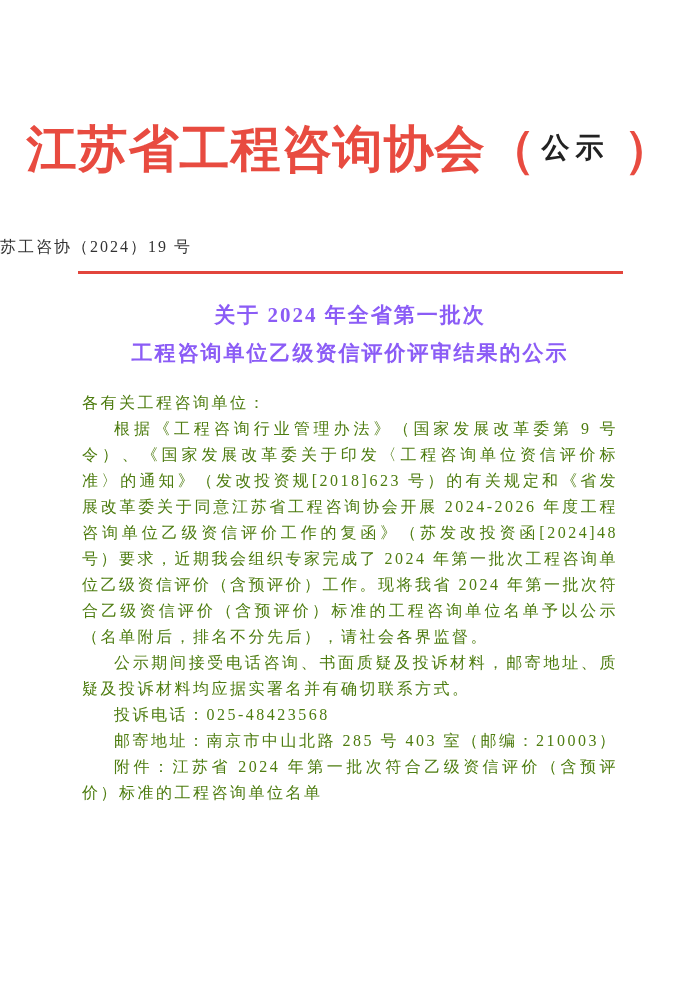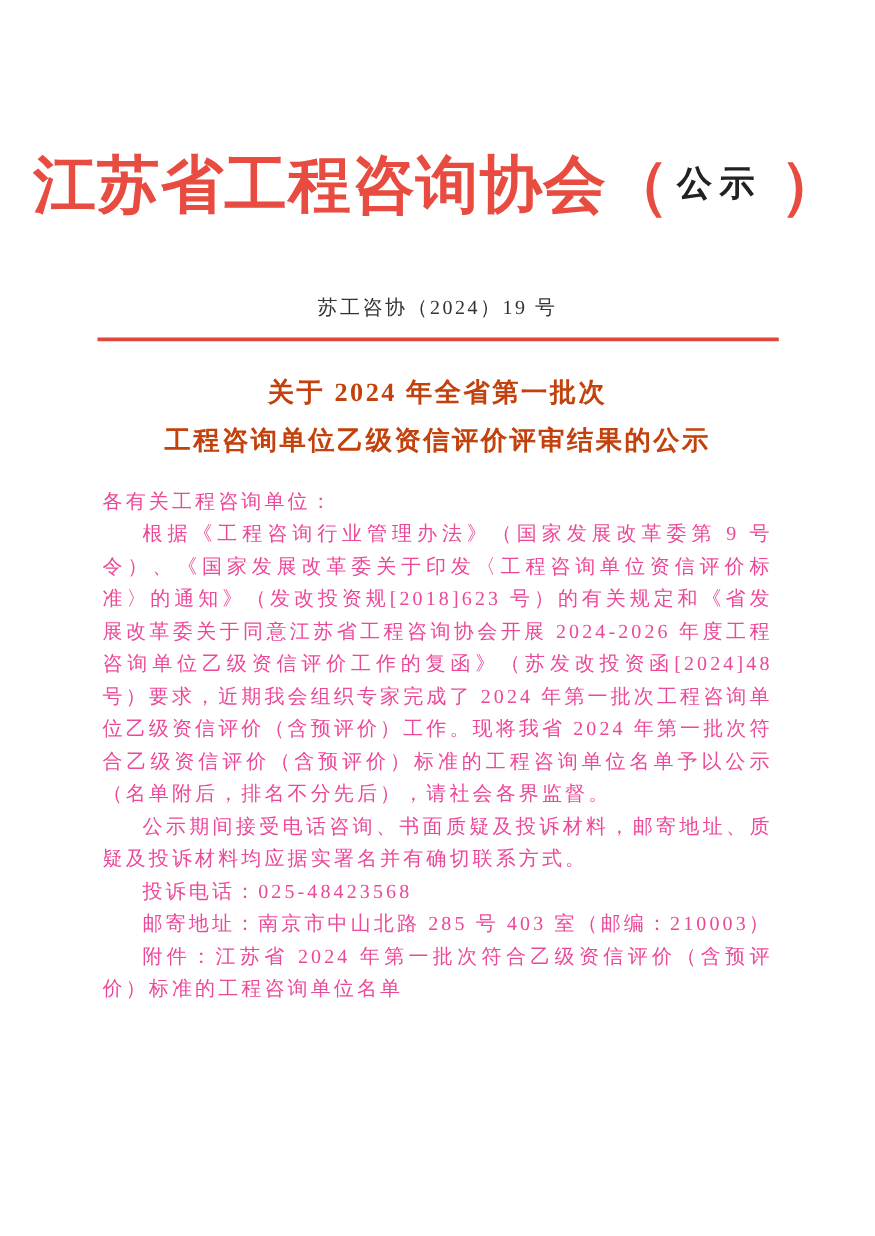--- a/index.html
+++ b/index.html
@@ -35,51 +35,51 @@
     color: #222222;
     font-size: 28px;
     font-weight: 600;
     letter-spacing: 6px;
     vertical-align: 9px;
     padding: 0 14px 0 6px;
   }
   
   .doc-number {
     margin-top: 56px;
-    text-align: center;
+    text-align: left;
     font-size: 16px;
     color: #333333;
     letter-spacing: 2px;
   }
   
   .divider {
     margin: 13px auto 0 auto;
     width: 545px;
     height: 3px;
     background: #e2453c;
   }
   
   .doc-title {
     margin-top: 22px;
     text-align: center;
     font-size: 21px;
     font-weight: 700;
-    color: #c2410c;
+    color: #8b5cf6;
     line-height: 38px;
     letter-spacing: 2px;
   }
   
   .body-block {
     width: 536px;
     margin: 18px auto 0 auto;
     font-size: 16px;
     line-height: 26px;
     letter-spacing: 2.5px;
     text-align: justify;
-    color: #ec4899;
+    color: #4d7c0f;
   }
   .body-block p {
     margin: 0;
   }
   .body-block p.indent {
     text-indent: 2em;
   }
   
   .signature {
     position: absolute;

